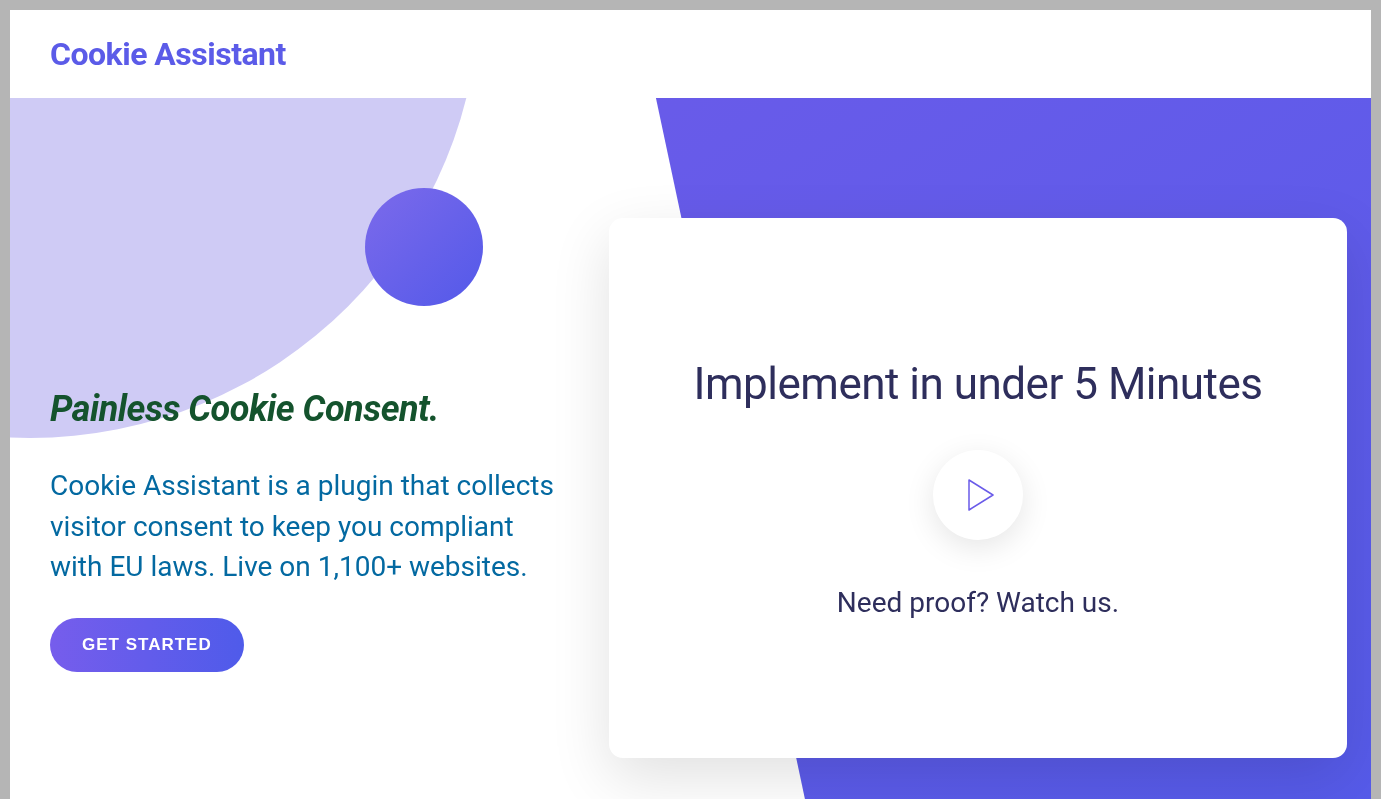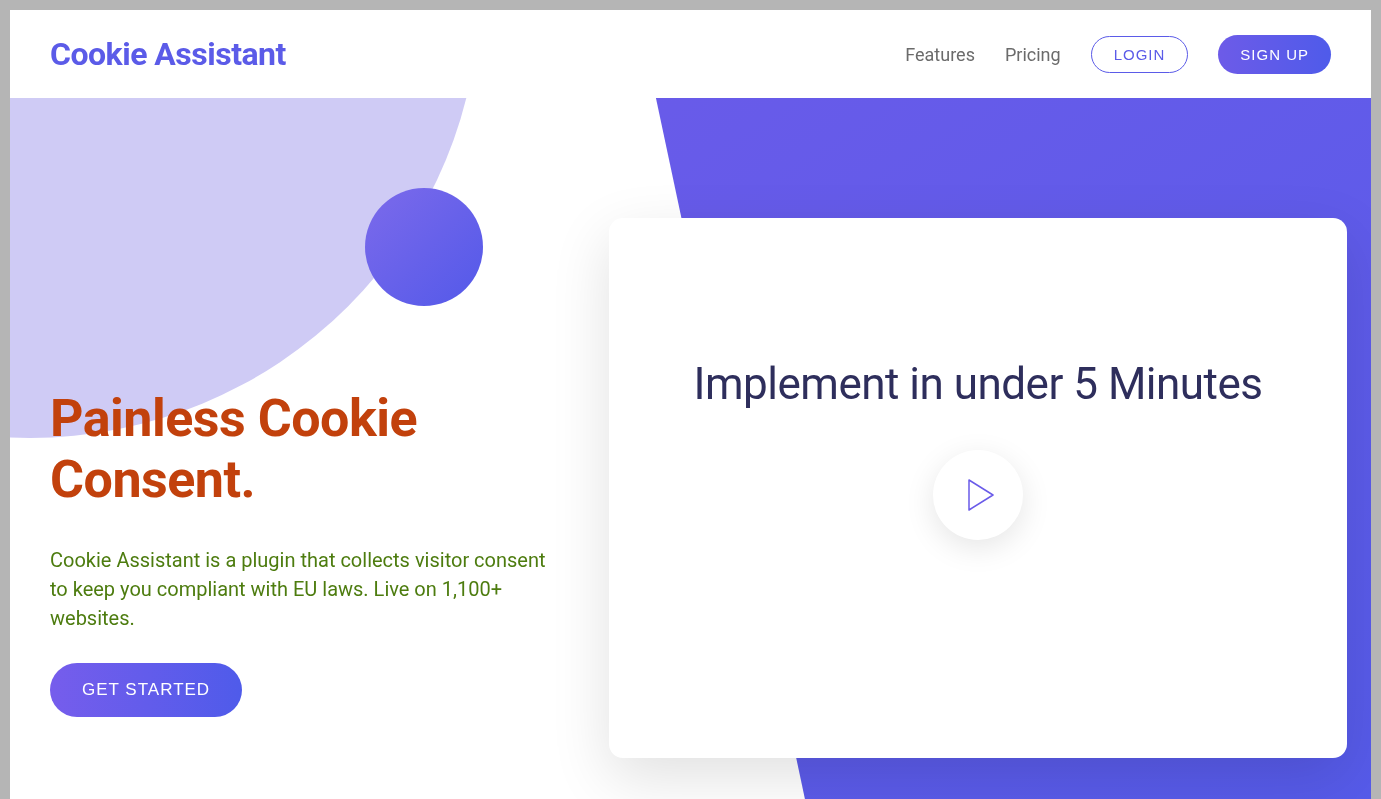--- a/index.html
+++ b/index.html
@@ -123,44 +123,45 @@
     
     .hero-left {
       position: absolute;
       left: 40px;
       top: 290px;
       width: 510px;
       z-index: 3;
     }
     
     .hero-title {
-      font-size: 52px;
+      font-size: 36px;
       font-weight: 700;
-      color: #c2410c;
+      color: #14532d;
       margin-bottom: 24px;
       letter-spacing: -0.5px;
+      font-style: italic;
     }
     
     .hero-description {
-      font-size: 20px;
-      color: #4d7c0f;
+      font-size: 28px;
+      color: #0369a1;
       line-height: 1.45;
       margin-bottom: 30px;
       margin-top: 36px;
     }
     
     .cta-button {
       font-size: 17px;
       color: #ffffff;
       border: none;
       border-radius: 28px;
       padding: 17px 32px;
       background: linear-gradient(90deg, #765dec 0%, #4f5bea 100%);
       cursor: pointer;
-      font-weight: 400;
+      font-weight: 700;
       letter-spacing: 1px;
     }
     
     
     .hero-card {
       position: absolute;
       right: 24px;
       top: 120px;
       width: 738px;
       height: 540px;
@@ -207,41 +208,36 @@
       font-weight: 400;
       color: #2e2e5c;
     }
   </style>
 </head>
 <body>
 
 <div class="page">
   <header class="header">
     <div class="brand">Cookie Assistant</div>
-    <nav class="nav">
-      <a class="nav-link">Features</a>
-      <a class="nav-link">Pricing</a>
-      <button class="login-button">LOGIN</button>
-      <button class="signup-button">SIGN UP</button>
-    </nav>
   </header>
 
   <div class="hero">
     <div class="lilac-blob"></div>
     <div class="purple-blob"></div>
     <div class="gradient-circle"></div>
 
     <div class="hero-left">
       <h1 class="hero-title">Painless Cookie Consent.</h1>
       <p class="hero-description">Cookie Assistant is a plugin that collects visitor consent to keep you compliant with EU laws. Live on 1,100+ websites.</p>
       <button class="cta-button">GET STARTED</button>
     </div>
 
     <div class="hero-card">
       <h2 class="card-title">Implement in under 5 Minutes</h2>
       <button class="play-button">
         <svg class="play-svg" viewBox="0 0 28 34">
           <polygon points="2,2 26,17 2,32" fill="none" stroke="#6a5be9" stroke-width="1.5" stroke-linejoin="round"></polygon>
         </svg>
       </button>
+      <div class="card-subtitle">Need proof? Watch us.</div>
     </div>
   </div>
 </div>
 
 </body></html>

